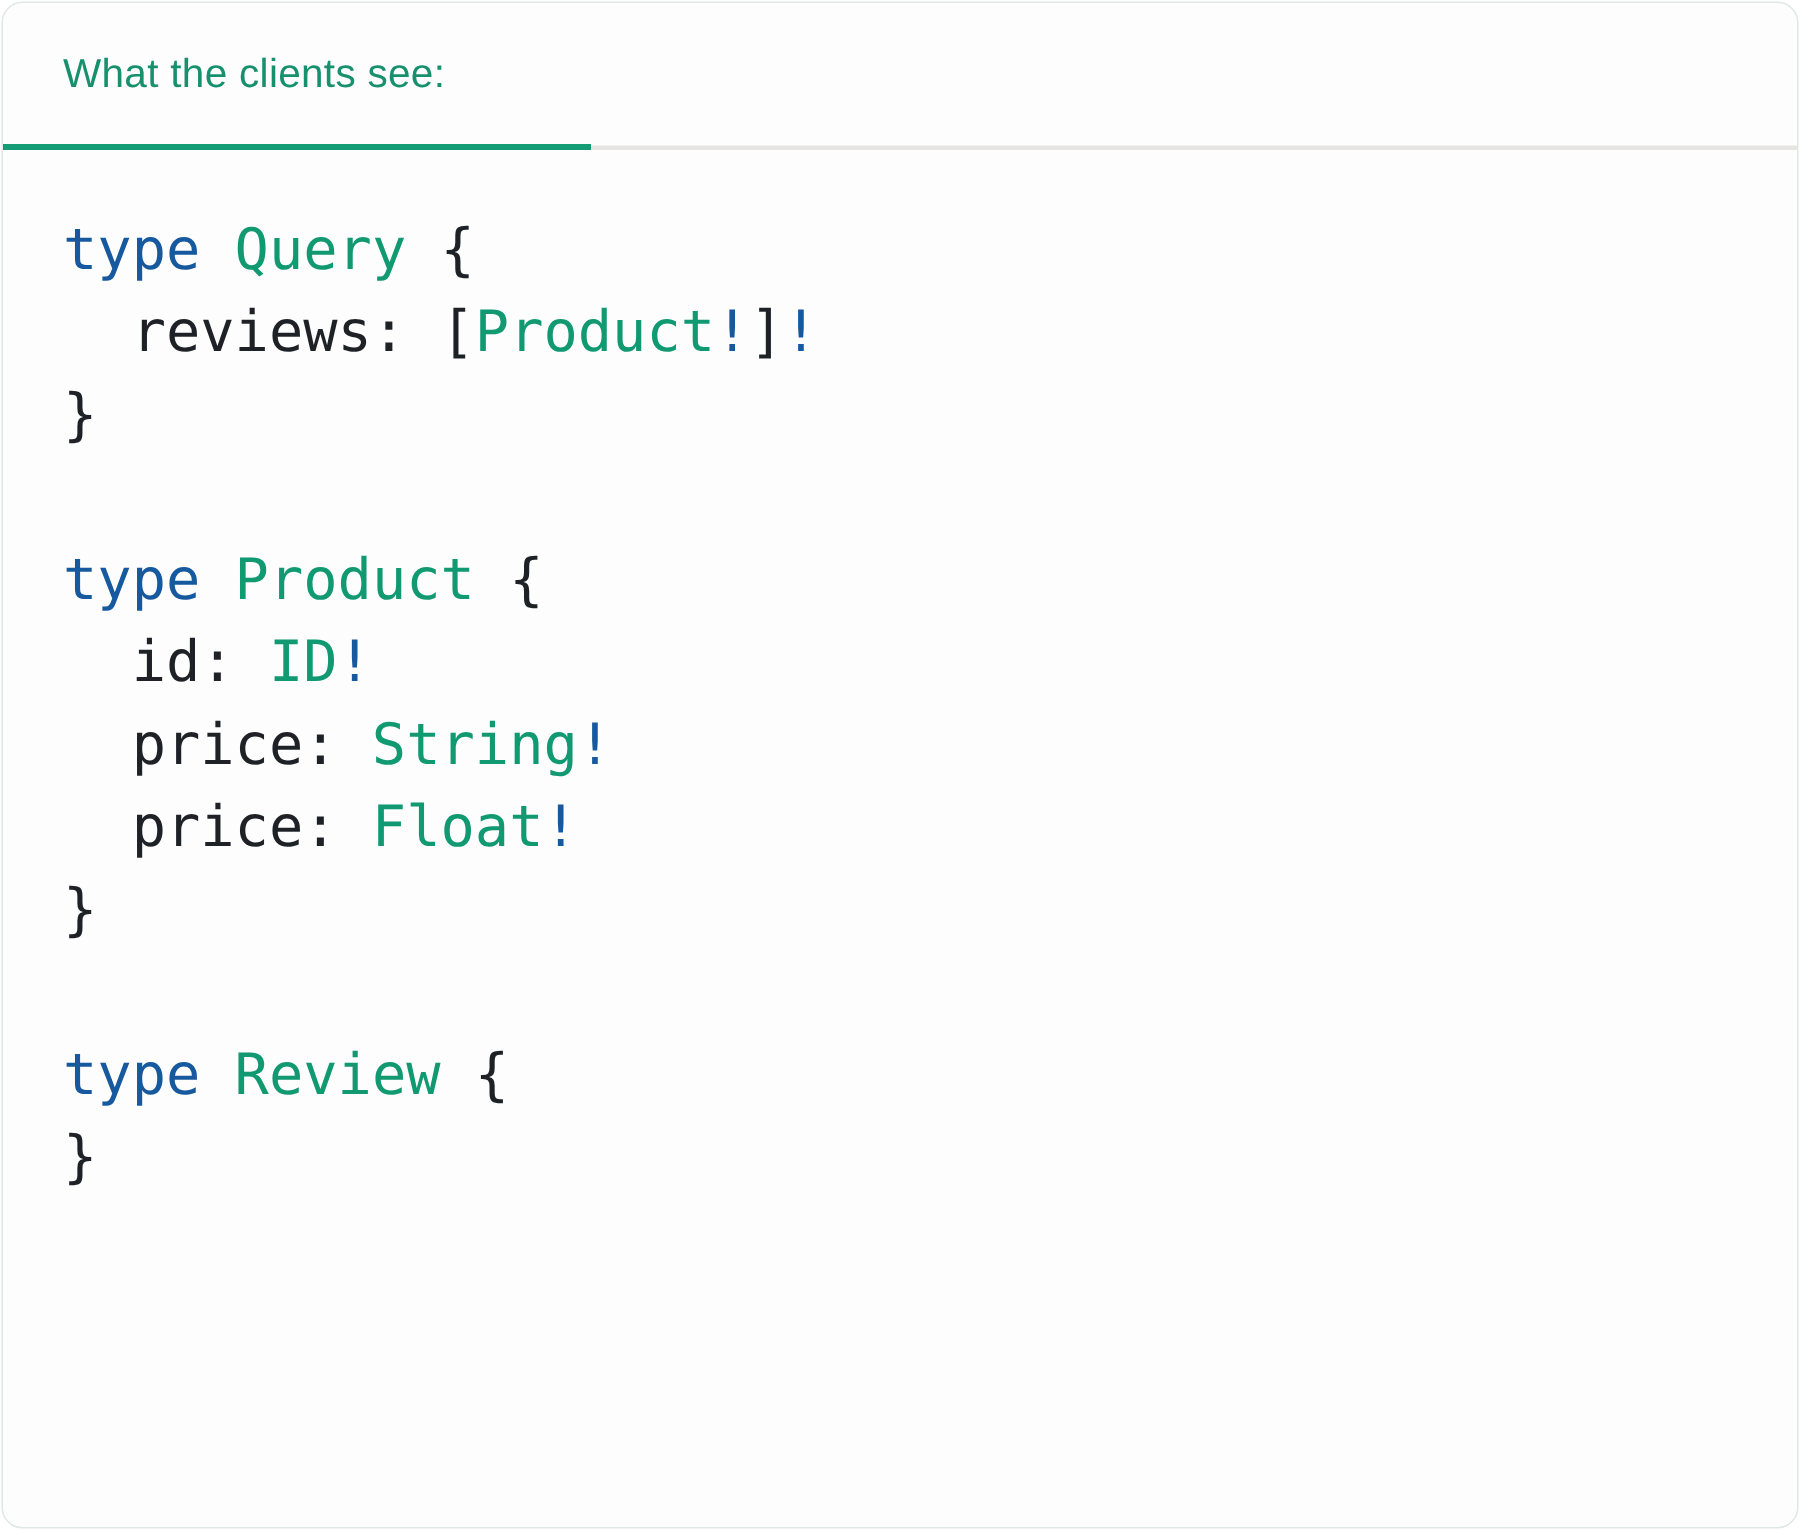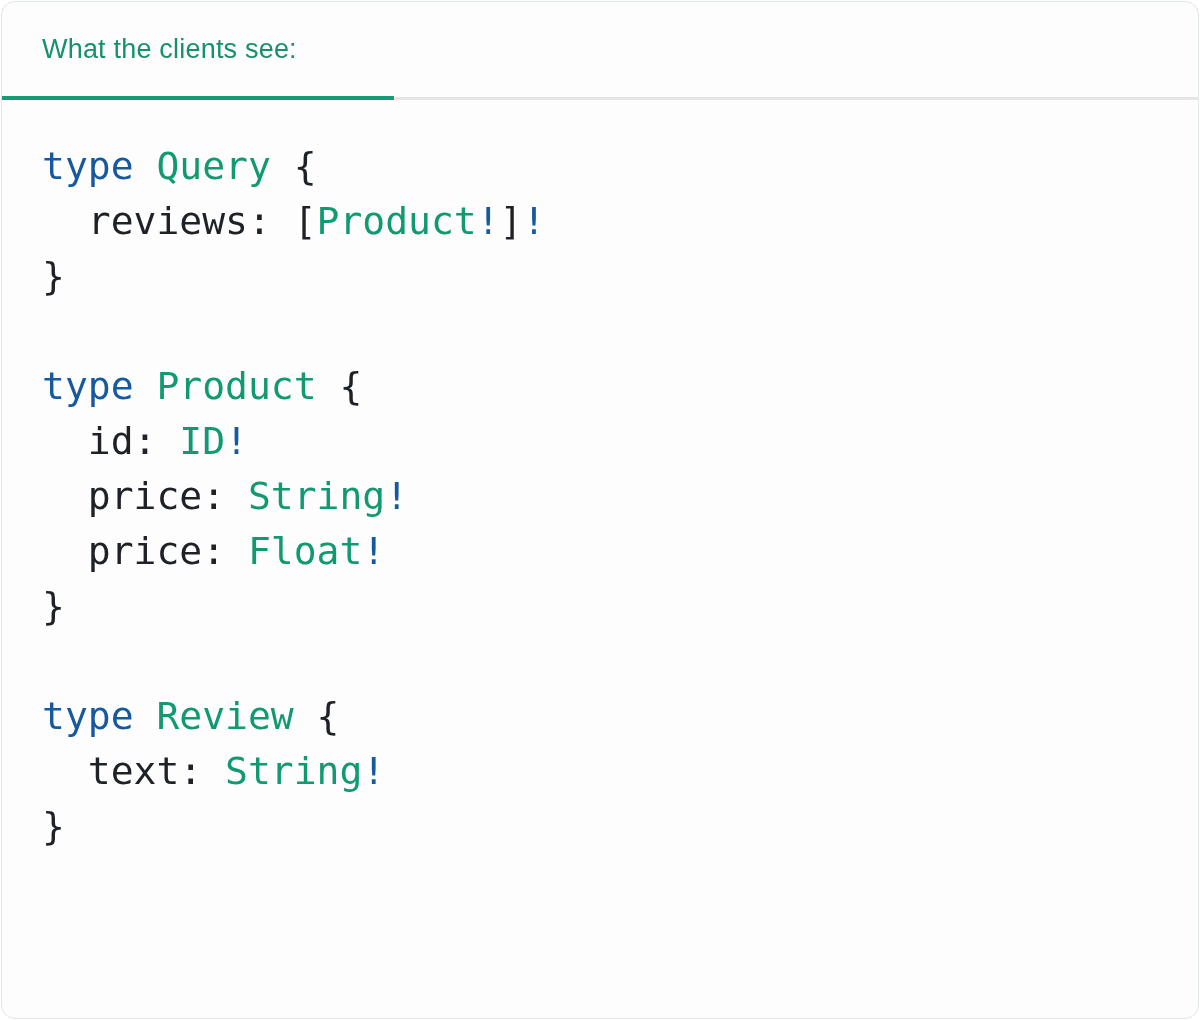--- a/index.html
+++ b/index.html
@@ -75,16 +75,15 @@
       <div class="code-line"><span class="tok-pl">  reviews: [</span><span class="tok-ty">Product</span><span class="tok-bg">!</span><span class="tok-pl">]</span><span class="tok-bg">!</span></div>
       <div class="code-line"><span class="tok-pl">}</span></div>
       <div class="code-line">&nbsp;</div>
       <div class="code-line"><span class="tok-kw">type</span><span class="tok-pl"> </span><span class="tok-ty">Product</span><span class="tok-pl"> {</span></div>
       <div class="code-line"><span class="tok-pl">  id: </span><span class="tok-ty">ID</span><span class="tok-bg">!</span></div>
       <div class="code-line"><span class="tok-pl">  price: </span><span class="tok-ty">String</span><span class="tok-bg">!</span></div>
       <div class="code-line"><span class="tok-pl">  price: </span><span class="tok-ty">Float</span><span class="tok-bg">!</span></div>
       <div class="code-line"><span class="tok-pl">}</span></div>
       <div class="code-line">&nbsp;</div>
       <div class="code-line"><span class="tok-kw">type</span><span class="tok-pl"> </span><span class="tok-ty">Review</span><span class="tok-pl"> {</span></div>
-      <div class="code-line"><span class="tok-pl">  text: </span><span class="tok-ty">String</span><span class="tok-bg">!</span></div>
       <div class="code-line"><span class="tok-pl">}</span></div>
     </div>
 </div>
 
 </body></html>

